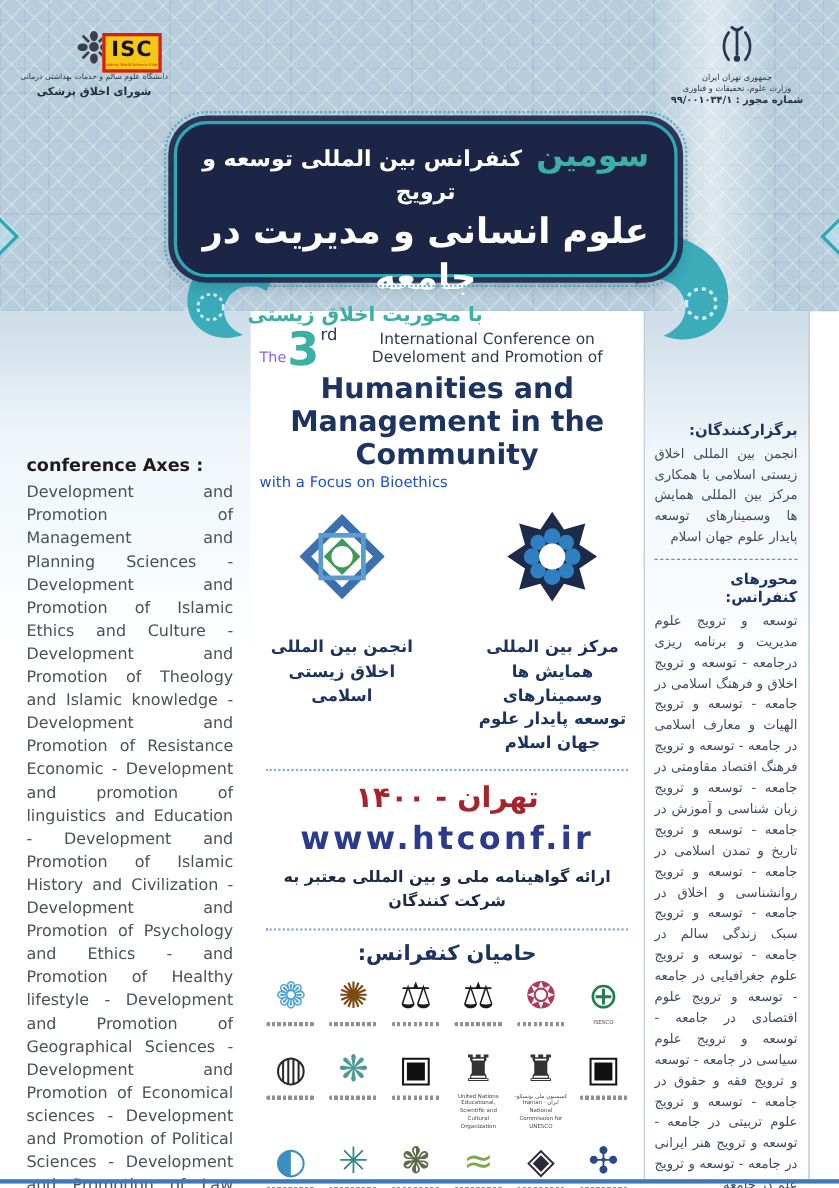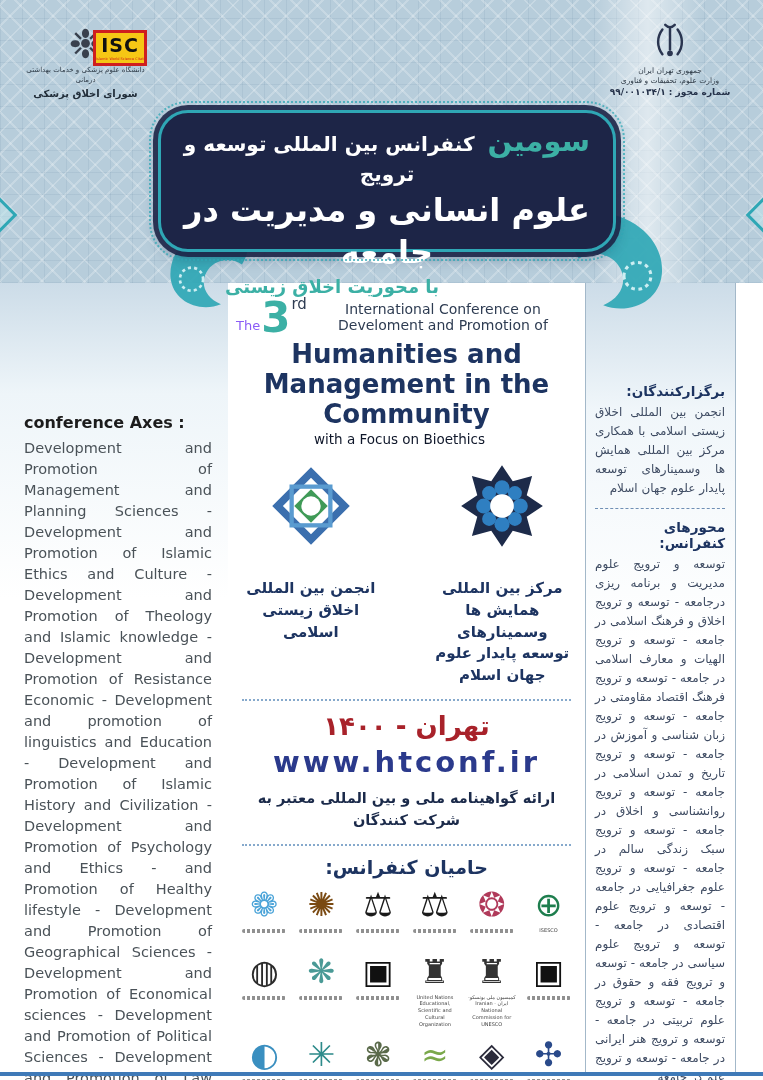--- a/index.html
+++ b/index.html
@@ -75,21 +75,21 @@
     padding:14px 8px 0 8px;}
 
   
   .title-en{text-align:center;margin-top:2px;}
   .t-row{display:flex;justify-content:center;align-items:flex-end;}
   .t-the{font-size:13px;color:#8b5cf6;padding-bottom:4px;}
   .t-num{font-size:42px;line-height:38px;font-weight:bold;color:var(--accent,#3cb0a5);margin:0 1px;}
   .t-ord{font-size:15px;color:#2e3c52;align-self:flex-start;margin-top:-4px;}
   .t-line1{font-size:14px;color:#2e3c52;padding-bottom:4px;margin-left:2px;}
   .t-line2{font-size:26px;font-weight:bold;color:var(--navy,#1d3461);margin-top:2px;}
-  .t-line3{font-size:13.5px;color:#0f172a;text-align:center;padding-right:14px;margin-top:2px;}
+  .t-line3{font-size:13.5px;color:#1d4ed8;text-align:left;padding-right:14px;margin-top:2px;}
 
   
   .org-row{display:flex;justify-content:center;gap:42px;margin-top:16px;}
   .org-item{width:150px;text-align:center;}
   .org-cap{font-size:15px;font-weight:bold;color:var(--navy,#1d3461);line-height:1.45;direction:rtl;margin-top:25px;}
 
   .dot-sep{border-top:2px dotted var(--separator_blue,#86a9cc);margin:12px 6px 10px 6px;}
 
   .city-year{text-align:center;font-size:26px;font-weight:bold;color:var(--red,#a8222a);
     direction:rtl;margin-top:6px;}
@@ -120,21 +120,21 @@
 </style>
 </head>
 <body>
 
 <div class="poster">
 
   <div class="top-band">
 
     <div class="seal-cluster">
       <div class="seal-glyph">❉</div>
-      <div class="seal-cap1">دانشگاه علوم پزشکی و خدمات بهداشتی درمانی</div>
+      <div class="seal-cap1">دانشگاه علوم سالم و خدمات بهداشتی درمانی</div>
       <div class="seal-cap2">شورای اخلاق پزشکی</div>
     </div>
 
     <div class="isc-box">
       <div class="isc-txt">ISC</div>
       <div class="isc-sub">Islamic World Science Citation Center</div>
     </div>
 
     <div class="gov-cluster">
       <svg class="gov-emblem" width="38" height="42" viewBox="0 0 40 44">

